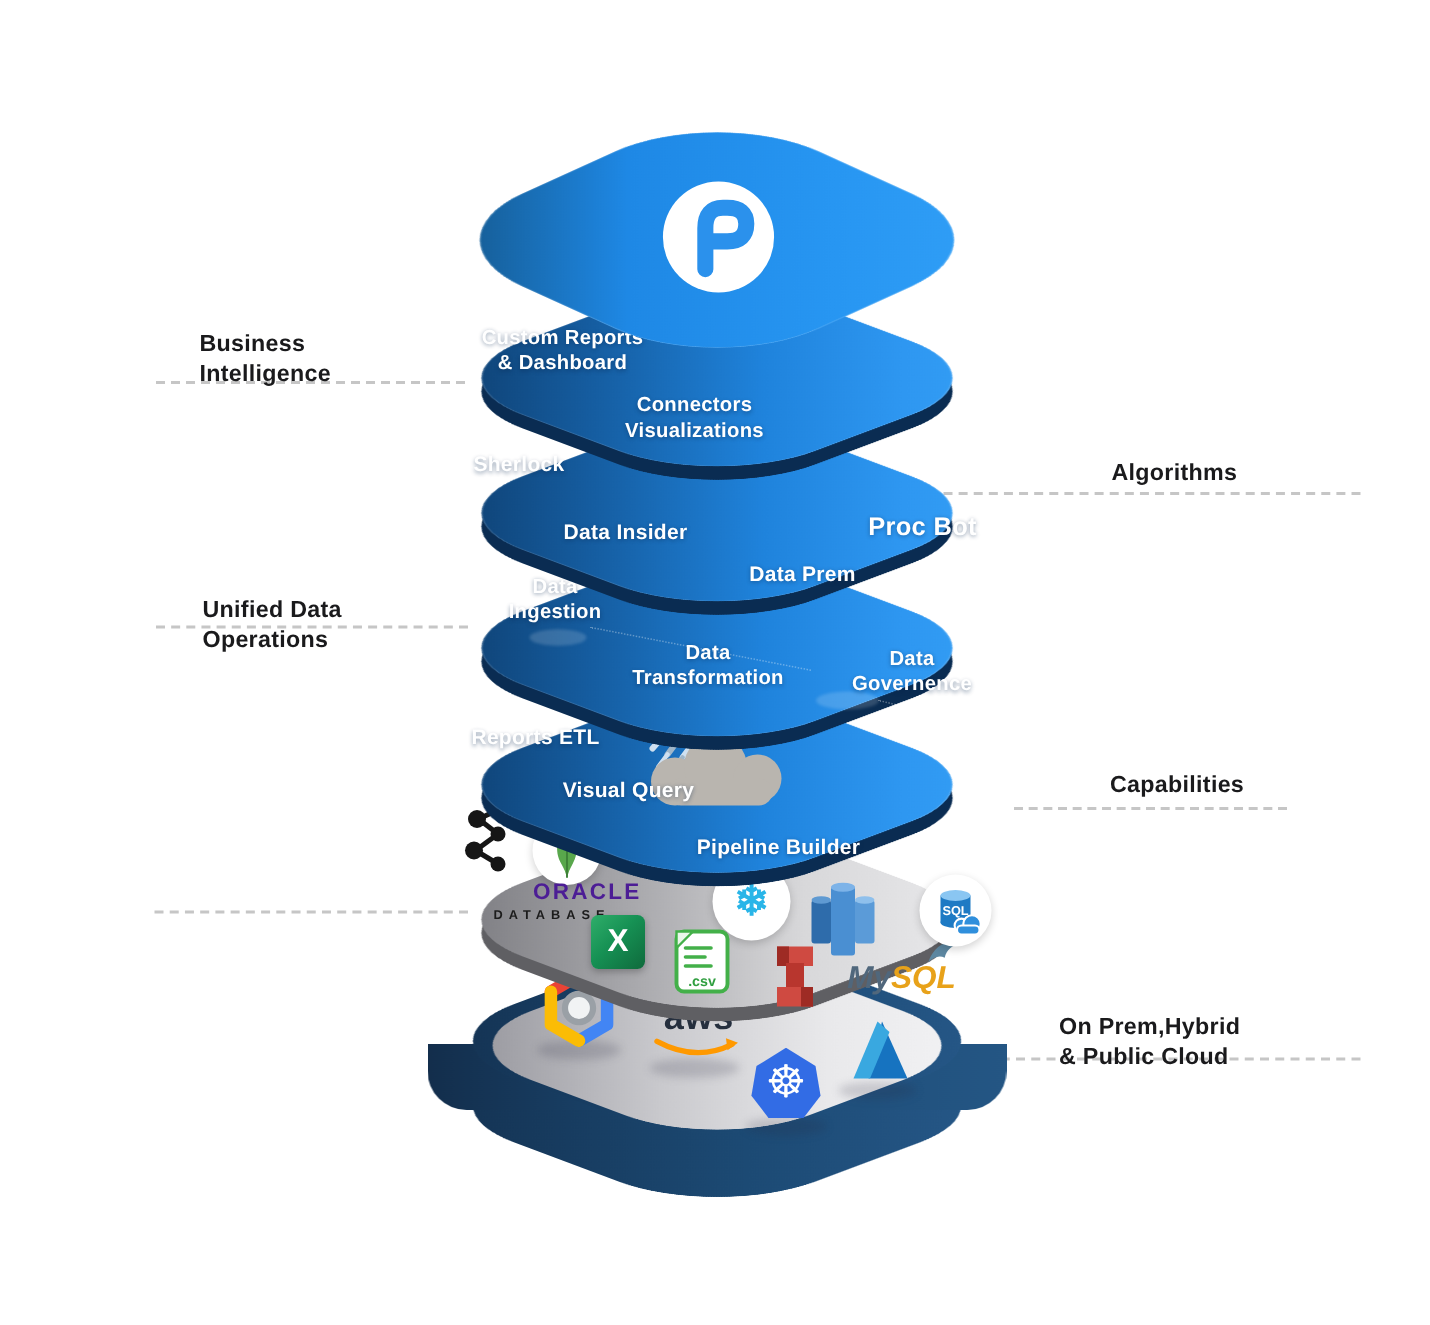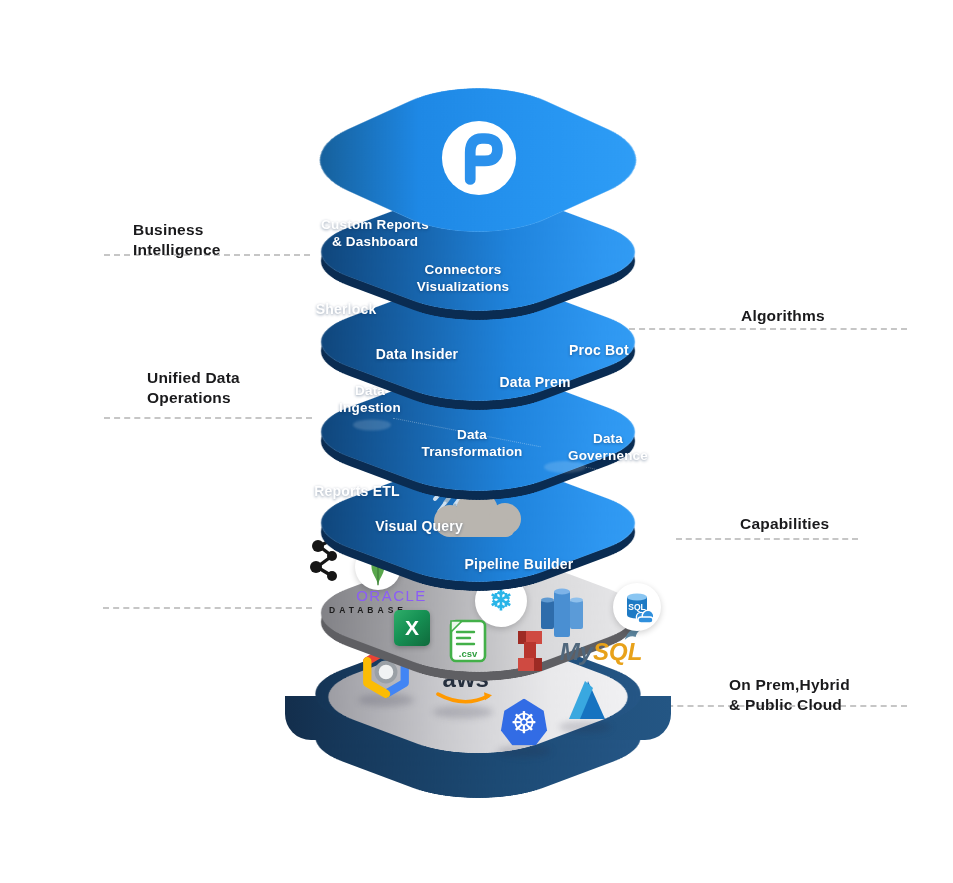--- a/index.html
+++ b/index.html
@@ -28,24 +28,24 @@
         text-shadow:0 1px 3px rgba(8,40,80,.45);letter-spacing:.2px;}
   .slabel{position:absolute;color:#1a1a1c;font-weight:700;font-size:15.5px;line-height:1.3;
           white-space:pre-line;letter-spacing:.2px;}
   .lead{position:absolute;border-top:2px dashed #c6c6c6;height:0;}
   
   .ic{position:absolute;transform:translate(-50%,-50%);display:flex;align-items:center;
       justify-content:center;flex-direction:column;}
   .badge{background:#fff;border-radius:50%;box-shadow:0 2px 6px rgba(0,0,0,.18);
          display:flex;align-items:center;justify-content:center;}
   .oracle{text-align:center;line-height:1.1;}
-  .oracle .o1{color:#8b5cf6;font-weight:400;font-size:15px;letter-spacing:1.5px;margin-left:47px;}
+  .oracle .o1{color:#4c1d95;font-weight:700;font-size:15px;letter-spacing:1.5px;margin-left:47px;}
   .oracle .o2{color:#1c1c1c;font-weight:700;font-size:8.5px;letter-spacing:4px;margin-top:1px;}
   .snow{color:#29b5e8;font-size:28px;font-weight:700;line-height:1;}
-  .mysql{font-style:italic;font-weight:700;font-size:24px;line-height:1;position:relative;}
+  .mysql{font-style:italic;font-weight:700;font-size:21px;line-height:1;position:relative;}
   .mysql .my{color:#50677c;}
   .mysql .sq{color:#e8a21a;}
   .awsword{color:#252f3e;font-weight:800;font-size:24px;letter-spacing:.5px;line-height:.9;}
   .k8s{width:48px;height:47px;background:#326ce5;display:flex;align-items:center;justify-content:center;
        clip-path:polygon(50% 0%,91% 26%,98% 68%,74% 100%,26% 100%,2% 68%,9% 26%);
        box-shadow:0 2px 5px rgba(0,0,0,.2);}
   .k8s span{color:#fff;font-size:30px;line-height:1;}
   .shadow-ell{position:absolute;transform:translate(-50%,-50%);background:rgba(40,40,60,.18);
               border-radius:50%;filter:blur(3px);}
   .glow-ell{position:absolute;transform:translate(-50%,-50%);background:rgba(255,255,255,.16);
@@ -253,21 +253,21 @@
 Transformation</div>
     <div class="ltxt" style="left:608px;top:448px;">Data
 Governence</div>
   </div>
 
   <div class="grp" style="z-index:50;padding-left:24px;">
     <div class="plate under p-blue-under" style="left:340px;top:204px;"></div>
     <div class="plate p-blue" style="left:340px;top:204px;"></div>
     <div class="ltxt" style="left:346px;top:310px;font-size:14px;">Sherlock</div>
     <div class="ltxt" style="left:417px;top:355px;font-size:14px;">Data Insider</div>
-    <div class="ltxt" style="left:599px;top:351px;font-size:14px;">Proc Bot</div>
+    <div class="ltxt" style="left:615px;top:351px;font-size:17px;">Proc Bot</div>
     <div class="ltxt" style="left:535px;top:383px;font-size:14px;">Data Prem</div>
   </div>
 
   <div class="grp" style="z-index:60;">
     <div class="plate under p-blue-under" style="left:340px;top:114px;"></div>
     <div class="plate p-blue" style="left:340px;top:114px;"></div>
     <div class="ltxt" style="left:375px;top:234px;">Custom Reports
 &amp; Dashboard</div>
     <div class="ltxt" style="left:463px;top:279px;">Connectors
 Visualizations</div>
@@ -280,20 +280,20 @@
         <circle cx="40" cy="40" r="38" fill="#ffffff"></circle>
         <path d="M31 62 V34 Q31 20 43 20 H46 Q59 20 59 31 Q59 43 46 43 H35" fill="none" stroke="#2b91ec" stroke-width="11" stroke-linecap="round"></path>
       </svg>
     </div>
   </div>
 
   <div class="grp" style="z-index:80;">
     <div class="slabel" style="left:133px;top:220px;">Business
 Intelligence</div>
     <div class="slabel" style="left:741px;top:306px;">Algorithms</div>
-    <div class="slabel" style="left:135px;top:368px;margin-left:12px;">Unified Data
+    <div class="slabel" style="left:135px;top:397px;">Unified Data
 Operations</div>
     <div class="slabel" style="left:740px;top:514px;">Capabilities</div>
-    <div class="slabel" style="left:706px;top:675px;margin-left:23px;">On Prem,Hybrid
+    <div class="slabel" style="left:706px;top:675px;">On Prem,Hybrid
 &amp; Public Cloud</div>
   </div>
 
 </div>
 
 </body></html>

